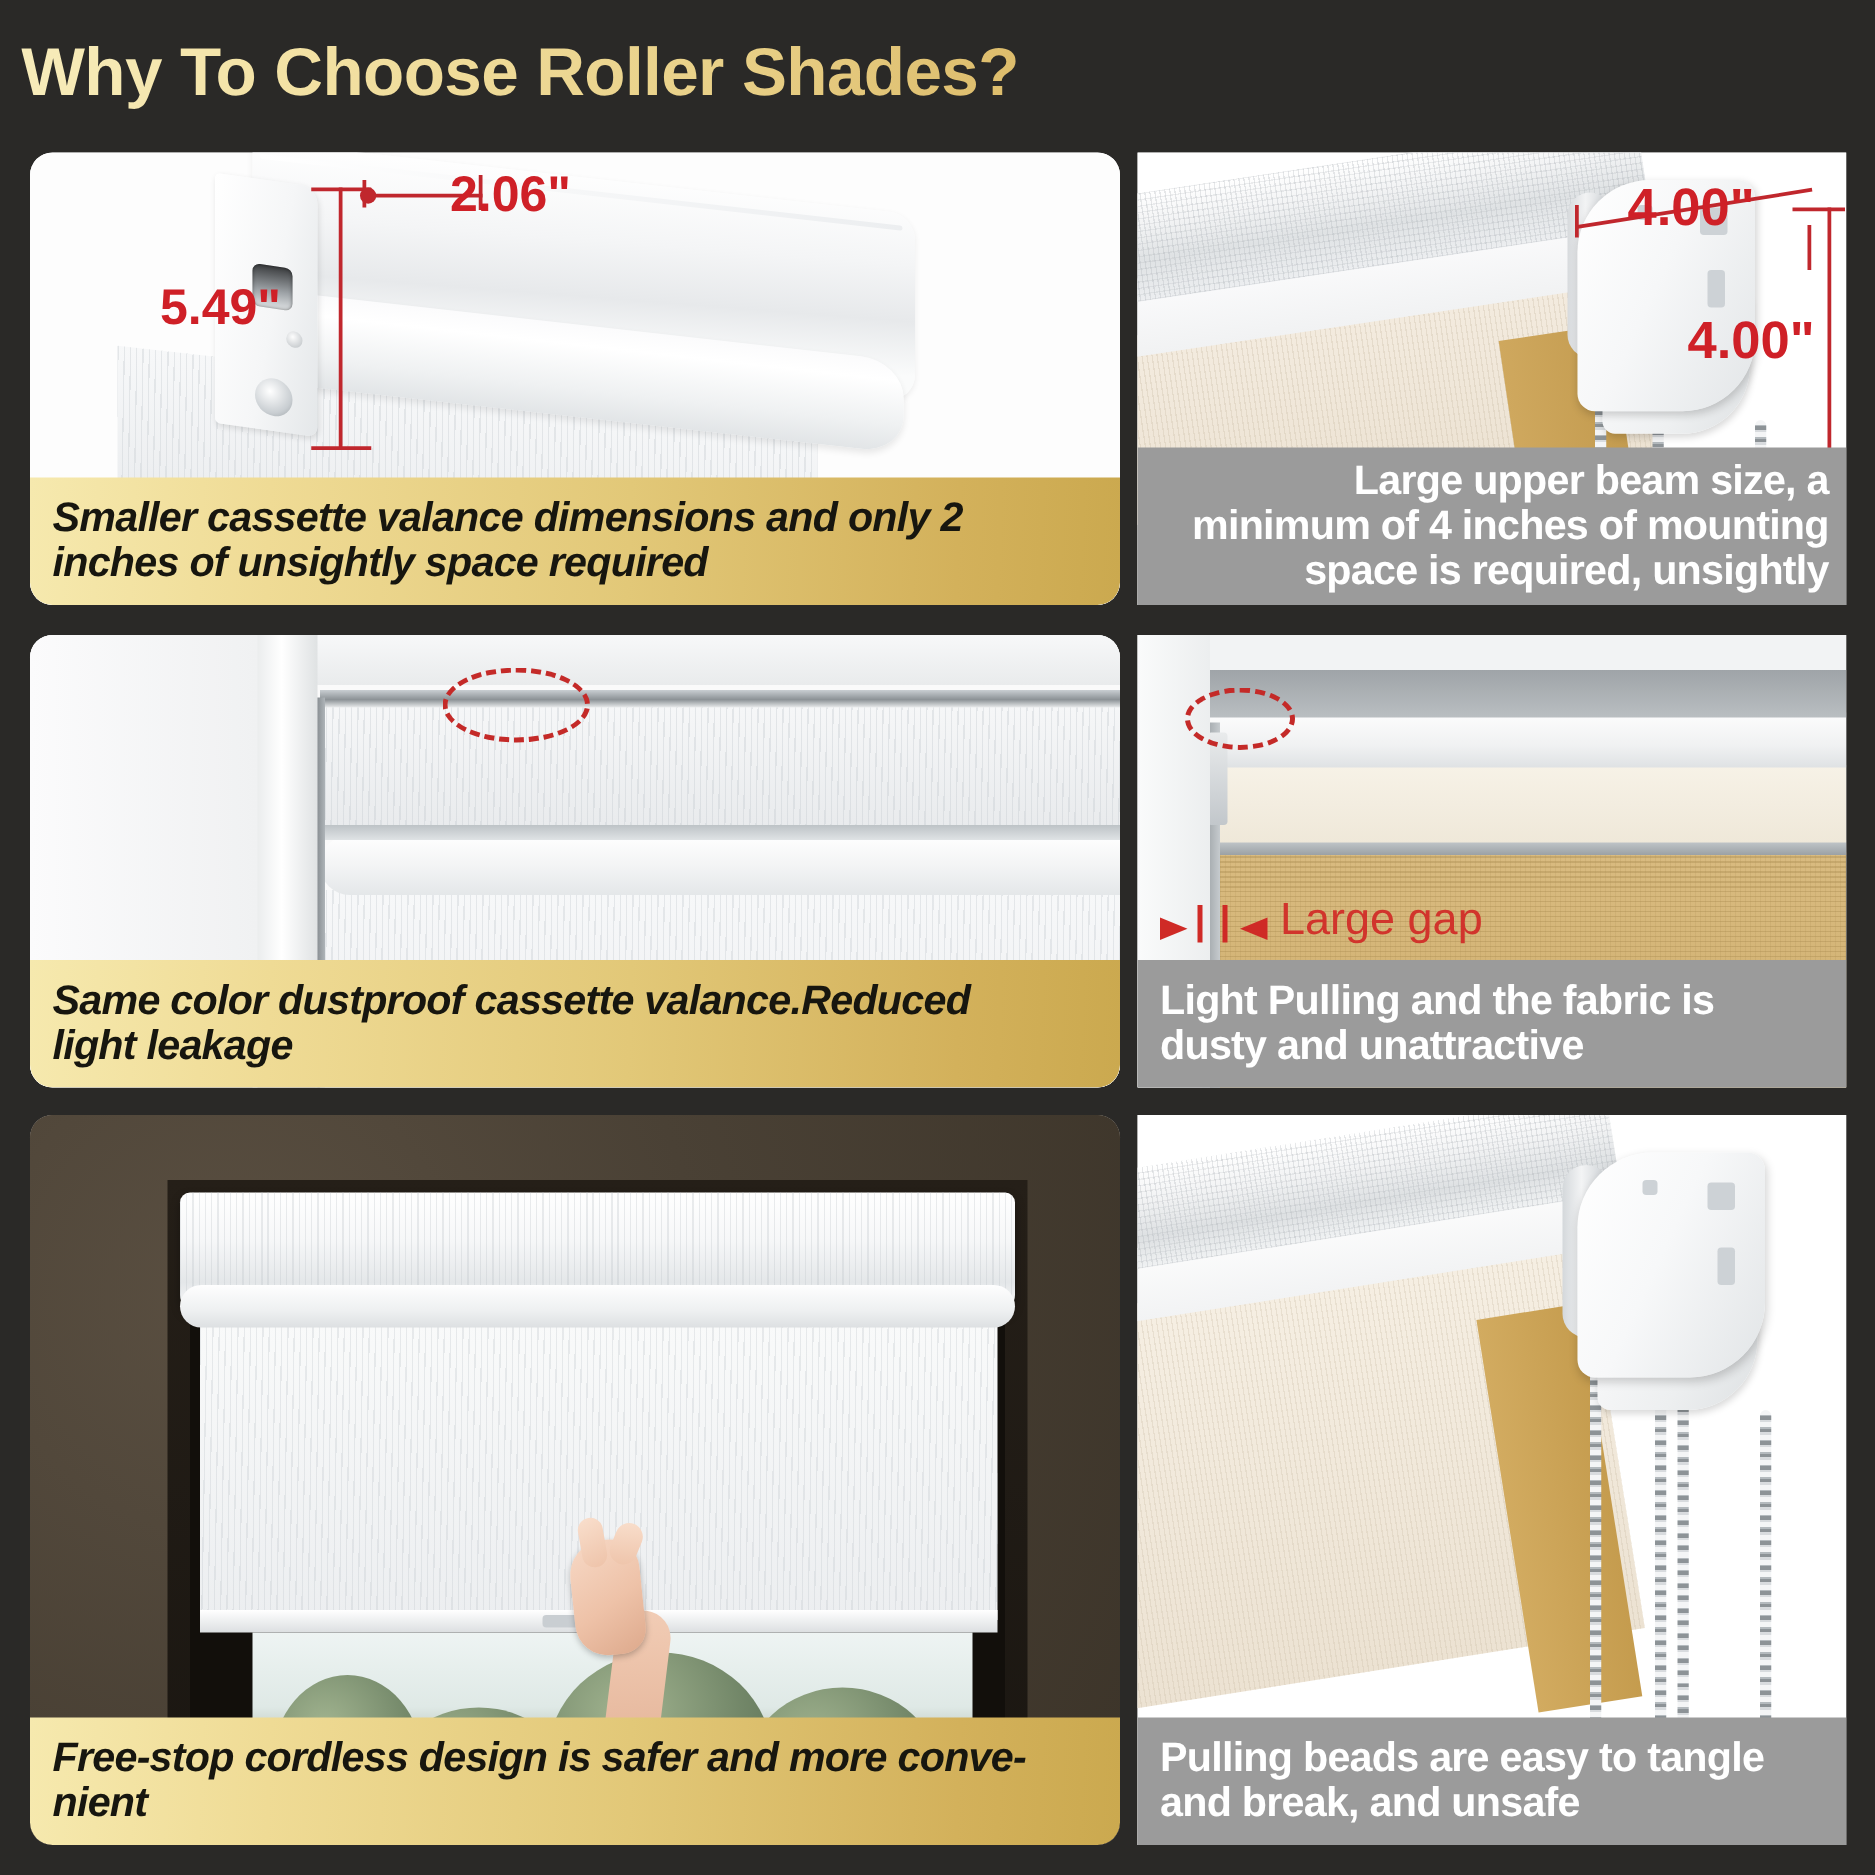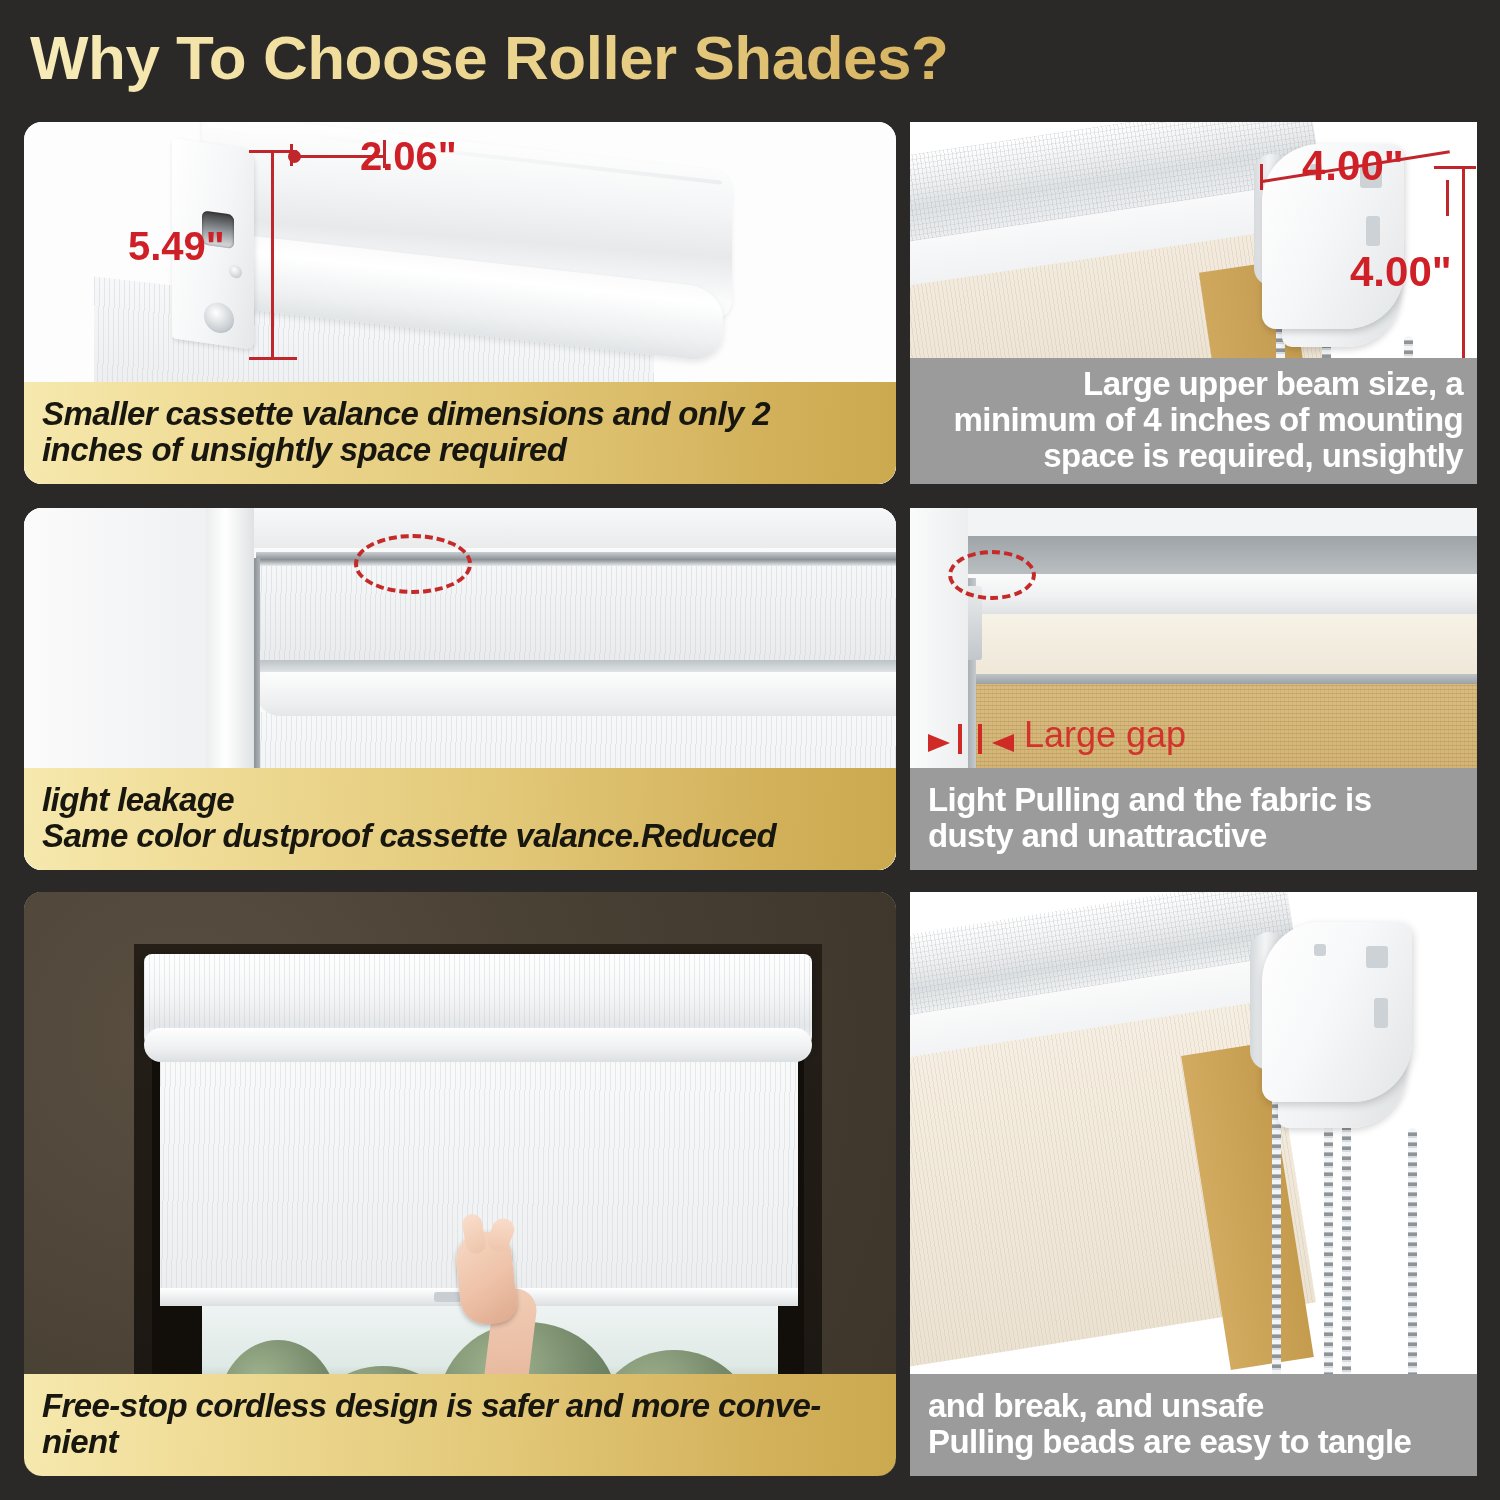--- a/index.html
+++ b/index.html
@@ -6,22 +6,22 @@
   body{
     width:1500px;height:1500px;
     background:#2a2927;
     font-family:"Liberation Sans", sans-serif;
     overflow:hidden;
   }
   .page{position:relative;width:1500px;height:1500px;background:#2a2927;}
 
   
   .title{
-    position:absolute; left:30px; top:16px; width:1200px; height:84px;
-    font-size:62px; font-weight:700; letter-spacing:-0.5px; line-height:84px;
+    position:absolute; left:17px; top:16px; width:1200px; height:84px;
+    font-size:54px; font-weight:700; letter-spacing:-0.5px; line-height:84px;
     background:linear-gradient(100deg,#f7ecbb 0%,#f3e2a5 18%,#e8cf86 48%,#d9b663 72%,#cfa94f 100%);
     -webkit-background-clip:text; background-clip:text; color:transparent;
     -webkit-text-fill-color:transparent;
     white-space:nowrap;
   }
 
   
   .panel{position:absolute;overflow:hidden;background:#fff;}
   .panel.round{border-radius:18px;}
   .photo{position:absolute;left:0;top:0;right:0;bottom:0;overflow:hidden;}
@@ -350,22 +350,22 @@
       <div class="p3-fab1"></div>
       <div class="p3-top"></div>
       <div class="p3-edge"></div>
       <div class="p3-head"></div>
       <div class="p3-jamb"></div>
       <div class="p3-wallL"></div>
       <div class="dashring" style="left:330px;top:26px;width:110px;height:52px;"></div>
 
     </div>
     <div class="cap good">
+      <span>Same color dustproof cassette valance.Reduced</span>
       <span>light leakage</span>
-      <span>Same color dustproof cassette valance.Reduced</span>
     </div>
   </div>
 
   <div class="panel" style="left:910px;top:508px;width:567px;height:362px;">
     <div class="photo">
       <div class="p4bg"></div>
       <div class="p4-tan"></div>
       <div class="p4-rail"></div>
       <div class="p4-cream"></div>
       <div class="p4-beam"></div>
@@ -438,18 +438,18 @@
       <div class="p6-brk2">
         <div class="p2-slot" style="left:80px;top:22px;width:16px;height:26px;"></div>
       </div>
       <div class="p6-bracket">
         <div class="p2-slot" style="left:104px;top:24px;width:22px;height:22px;"></div>
         <div class="p2-slot" style="left:112px;top:76px;width:14px;height:30px;"></div>
         <div class="p2-slot" style="left:52px;top:22px;width:12px;height:12px;"></div>
       </div>
     </div>
     <div class="cap bad">
+      <span>Pulling beads are easy to tangle</span>
       <span>and break, and unsafe</span>
-      <span>Pulling beads are easy to tangle</span>
     </div>
   </div>
 
 </div>
 
 </body></html>

